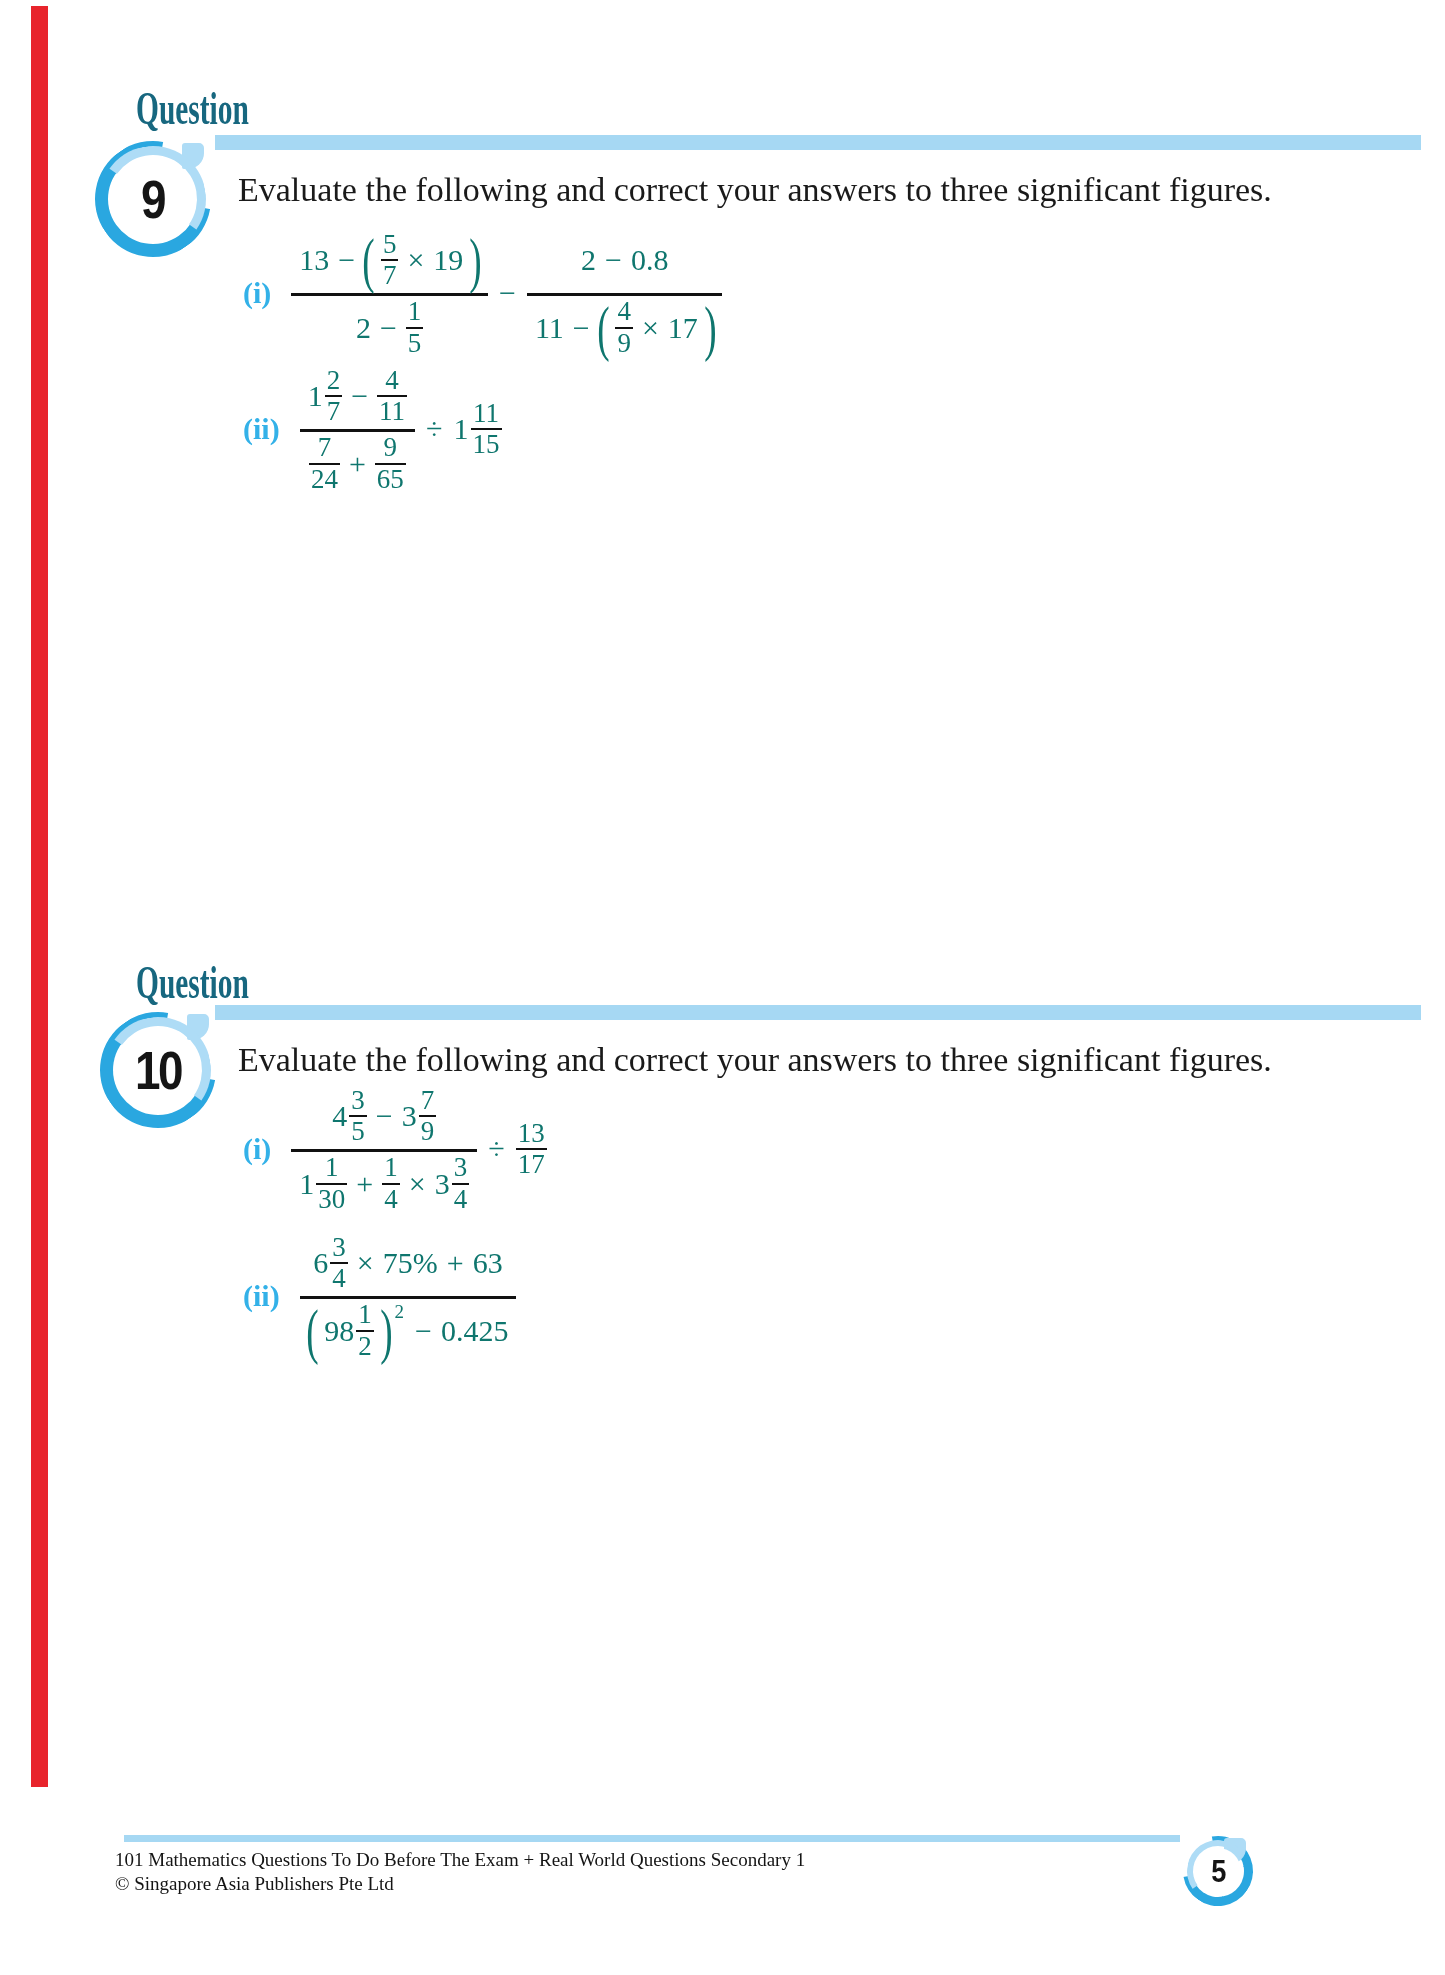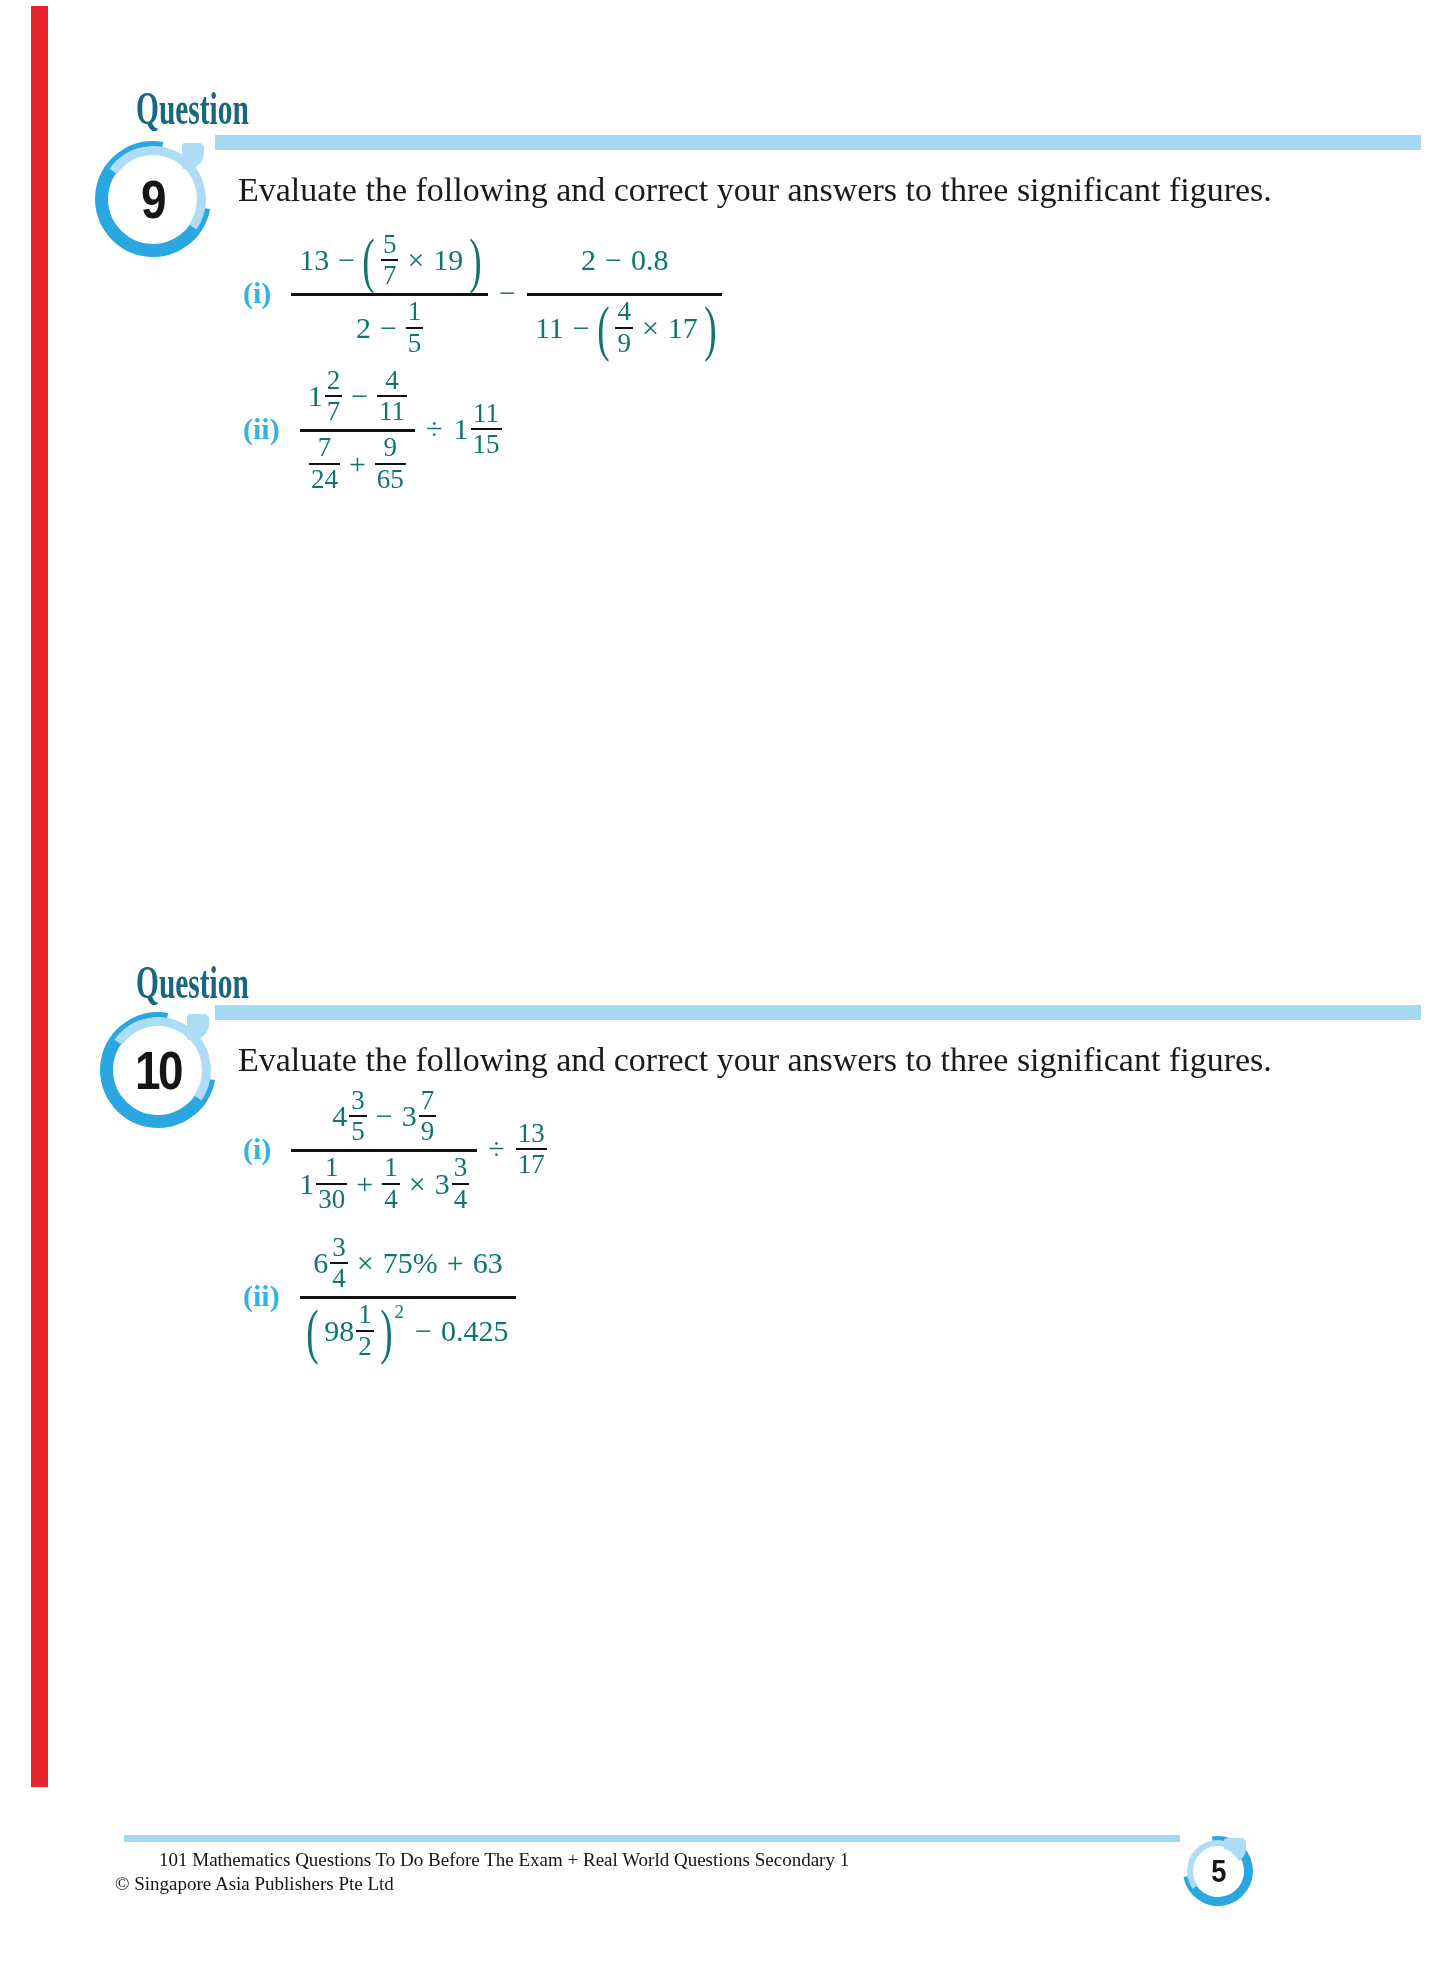--- a/index.html
+++ b/index.html
@@ -286,21 +286,21 @@
           <span class="bp">)</span>
           <span class="sq">2</span>
           <span class="op">−</span>
           <span>0.425</span>
         </span>
       </span>
     </div>
   </div>
 
   <div class="footer-rule"></div>
-  <div class="footer-text" style="top:1848px;margin-left:44px;">101 Mathematics Questions To Do Before The Exam + Real World Questions Secondary 1</div>
+  <div class="footer-text" style="top:1848px;">101 Mathematics Questions To Do Before The Exam + Real World Questions Secondary 1</div>
   <div class="footer-text" style="top:1872px;">© Singapore Asia Publishers Pte Ltd</div>
 
   <div class="badge small flip" style="left:1183px; top:1836px; width:70px; height:70px;">
     <div class="arcs">
       <div class="arc-main"></div>
       <div class="tab"></div>
       <div class="arc-light"></div>
     </div>
     <div class="core">
       <span class="num">5</span>

